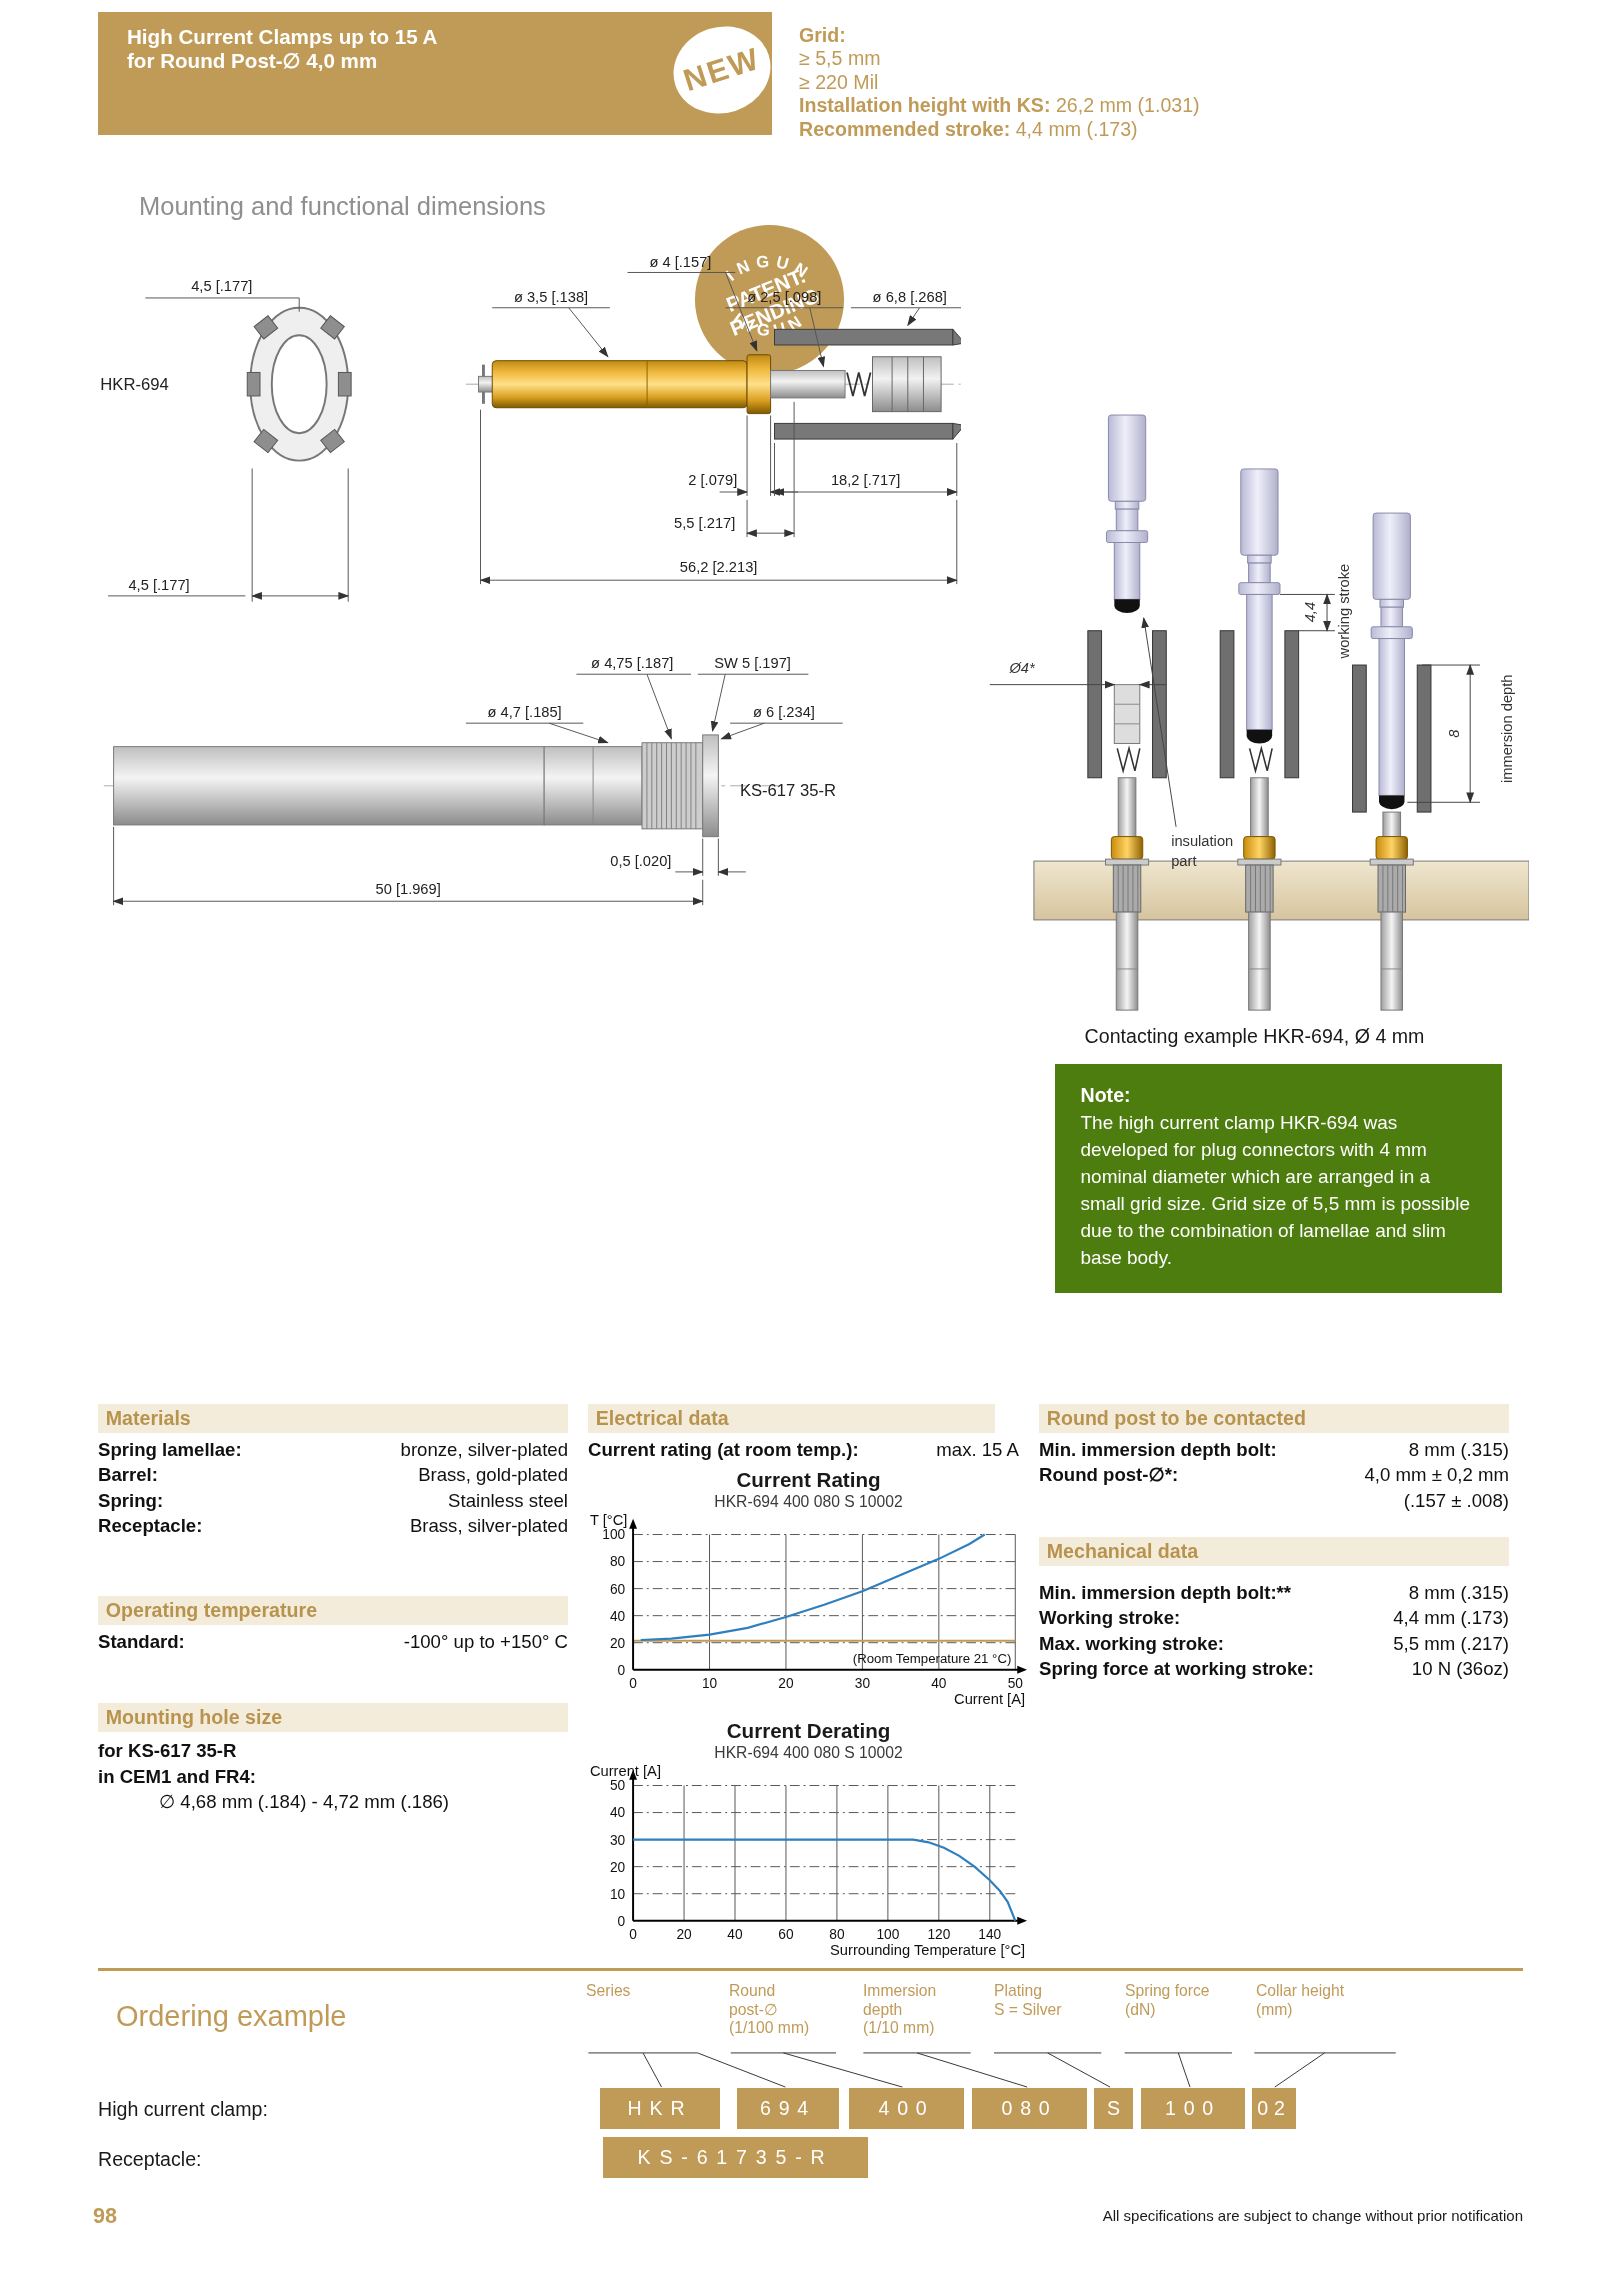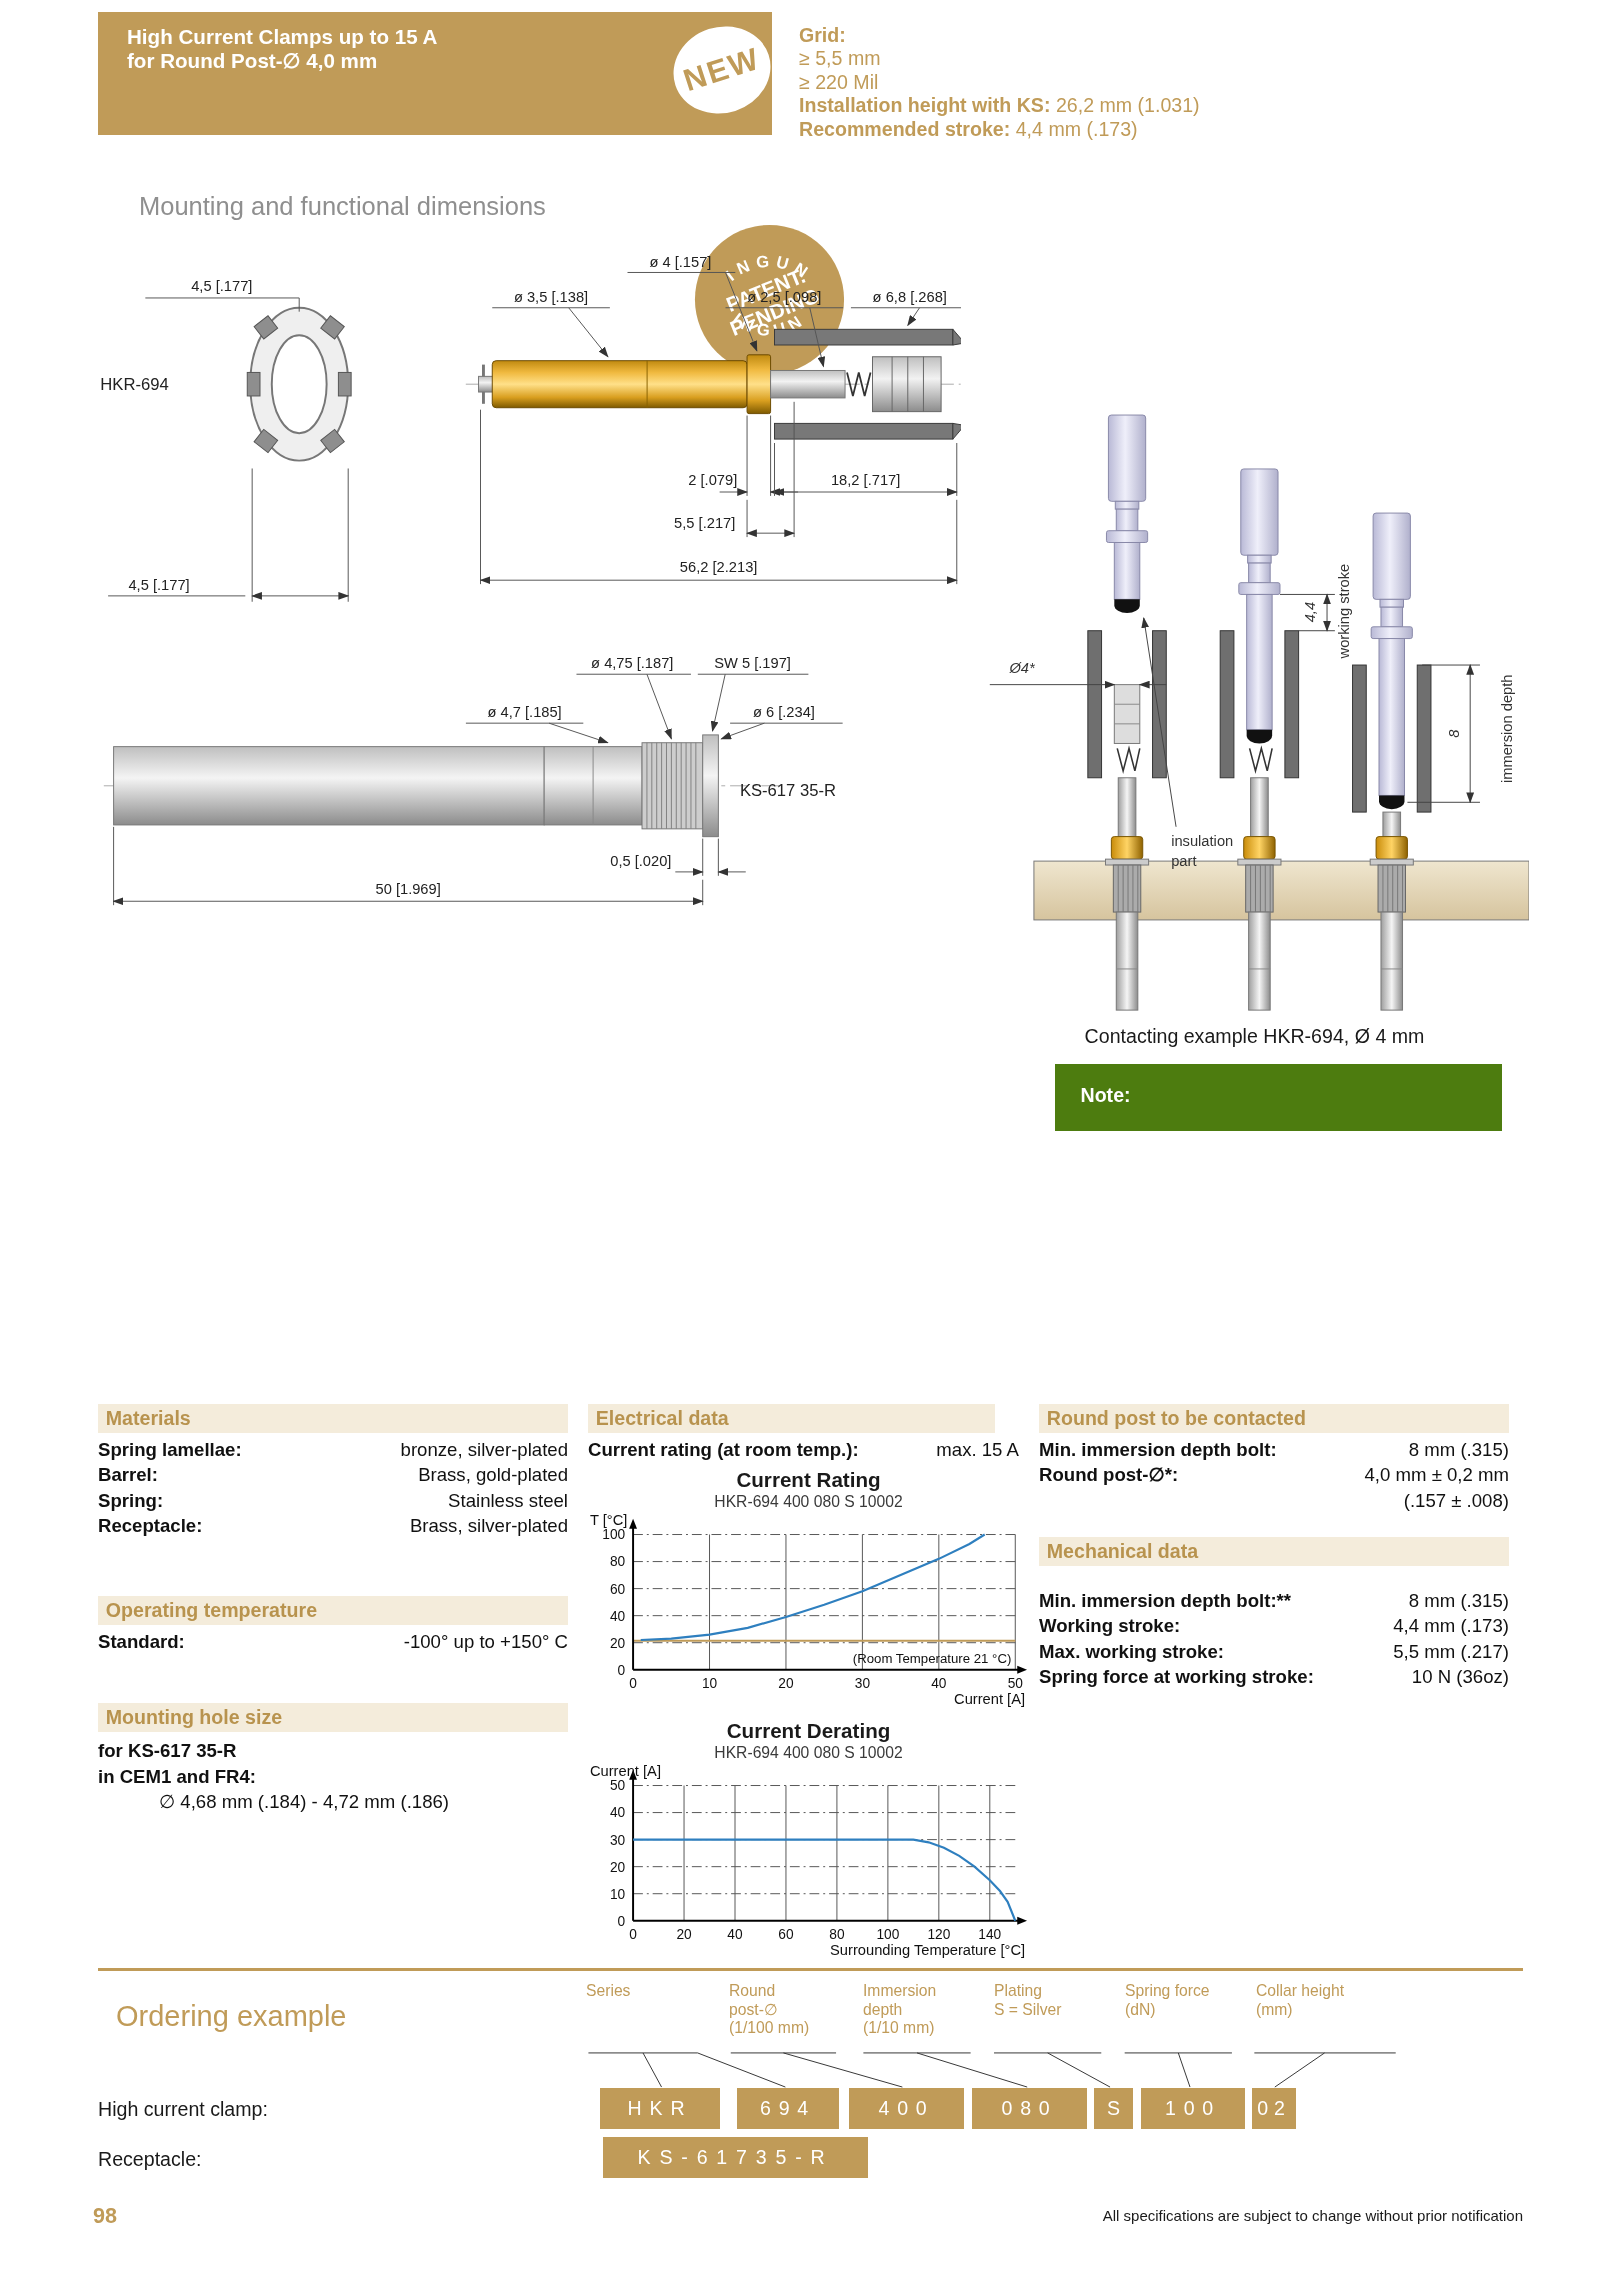--- a/index.html
+++ b/index.html
@@ -356,20 +356,21 @@
     <line x1="436" y1="400" x2="510" y2="400" stroke="#444"></line>
     <line x1="500" y1="260" x2="500" y2="400" stroke="#444" marker-start="url(#a3)" marker-end="url(#a3)"></line>
     <text class="rotlbl" font-style="italic" text-anchor="middle" transform="rotate(-90 489 330)" x="489" y="330">8</text>
     <text class="rotlbl" text-anchor="middle" transform="rotate(-90 543 325)" x="543" y="325">immersion depth</text>
   </svg>
 
   <div class="abs caption">Contacting example HKR-694, Ø 4 mm</div>
 
   <div class="abs note-box">
     <div class="note-title">Note:</div>
+    <div class="note-body">The high current clamp HKR-694 was developed for plug connectors with 4 mm nominal diameter which are arranged in a small grid size. Grid size of 5,5 mm is possible due to the combination of lamellae and slim base body.</div>
   </div>
 
   <div class="abs col" style="left:98px;top:1404px;width:470px;">
     <div class="strip">Materials</div>
     <div style="margin-top:3.9px;">
       <div class="specrow">
           <span class="lbl">Spring lamellae:</span>
           <span>bronze, silver-plated</span>
         </div>
       <div class="specrow">
@@ -487,21 +488,21 @@
           <span class="lbl">Min. immersion depth bolt:</span>
           <span>8 mm (.315)</span>
         </div>
       <div class="specrow">
           <span class="lbl">Round post-∅*:</span>
           <span>4,0 mm ± 0,2 mm</span>
         </div>
       <div class="rightline">(.157 ± .008)</div>
     </div>
     <div class="strip" style="margin-top:23.5px;">Mechanical data</div>
-    <div style="margin-top:22px;">
+    <div style="margin-top:14px;">
       <div class="specrow">
           <span class="lbl">Min. immersion depth bolt:**</span>
           <span>8 mm (.315)</span>
         </div>
       <div class="specrow">
           <span class="lbl">Working stroke:</span>
           <span>4,4 mm (.173)</span>
         </div>
       <div class="specrow">
           <span class="lbl">Max. working stroke:</span>

